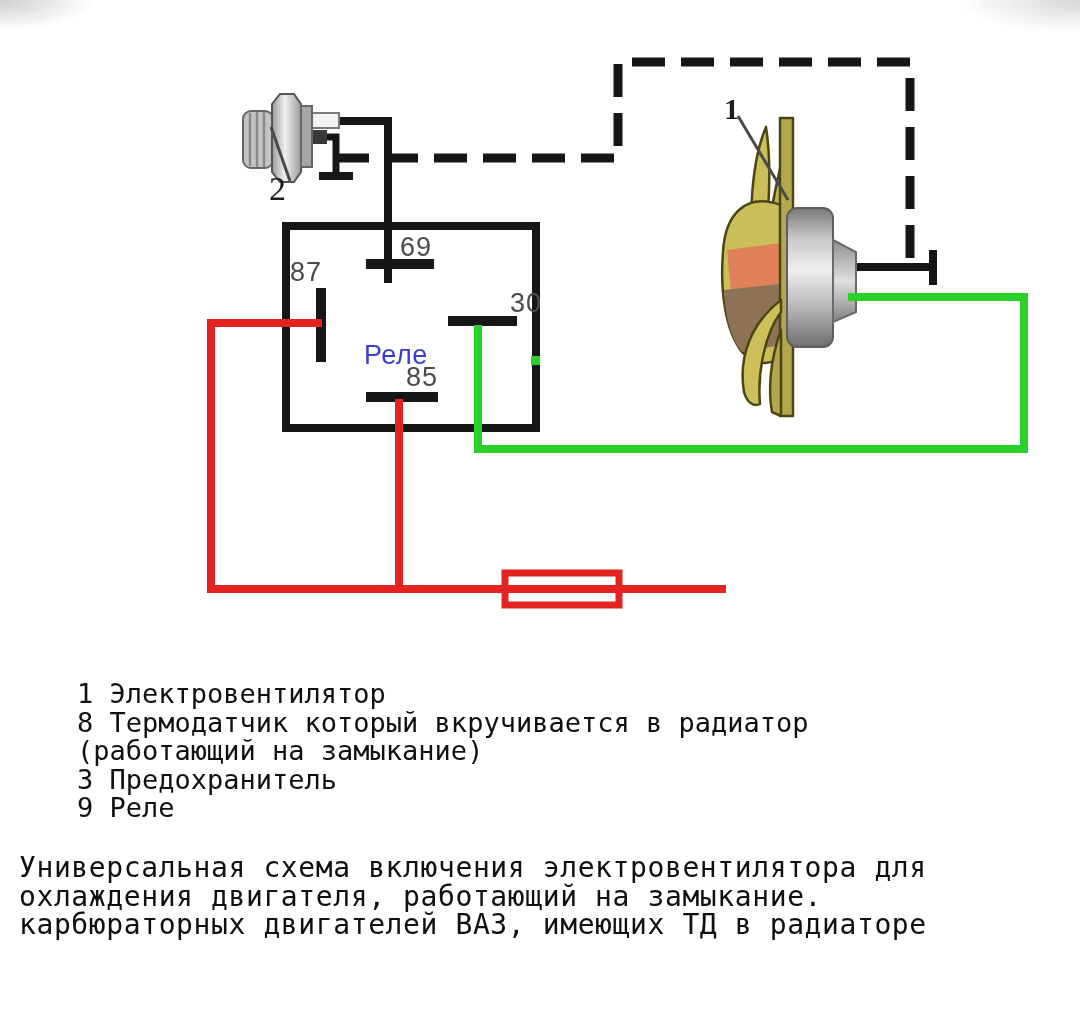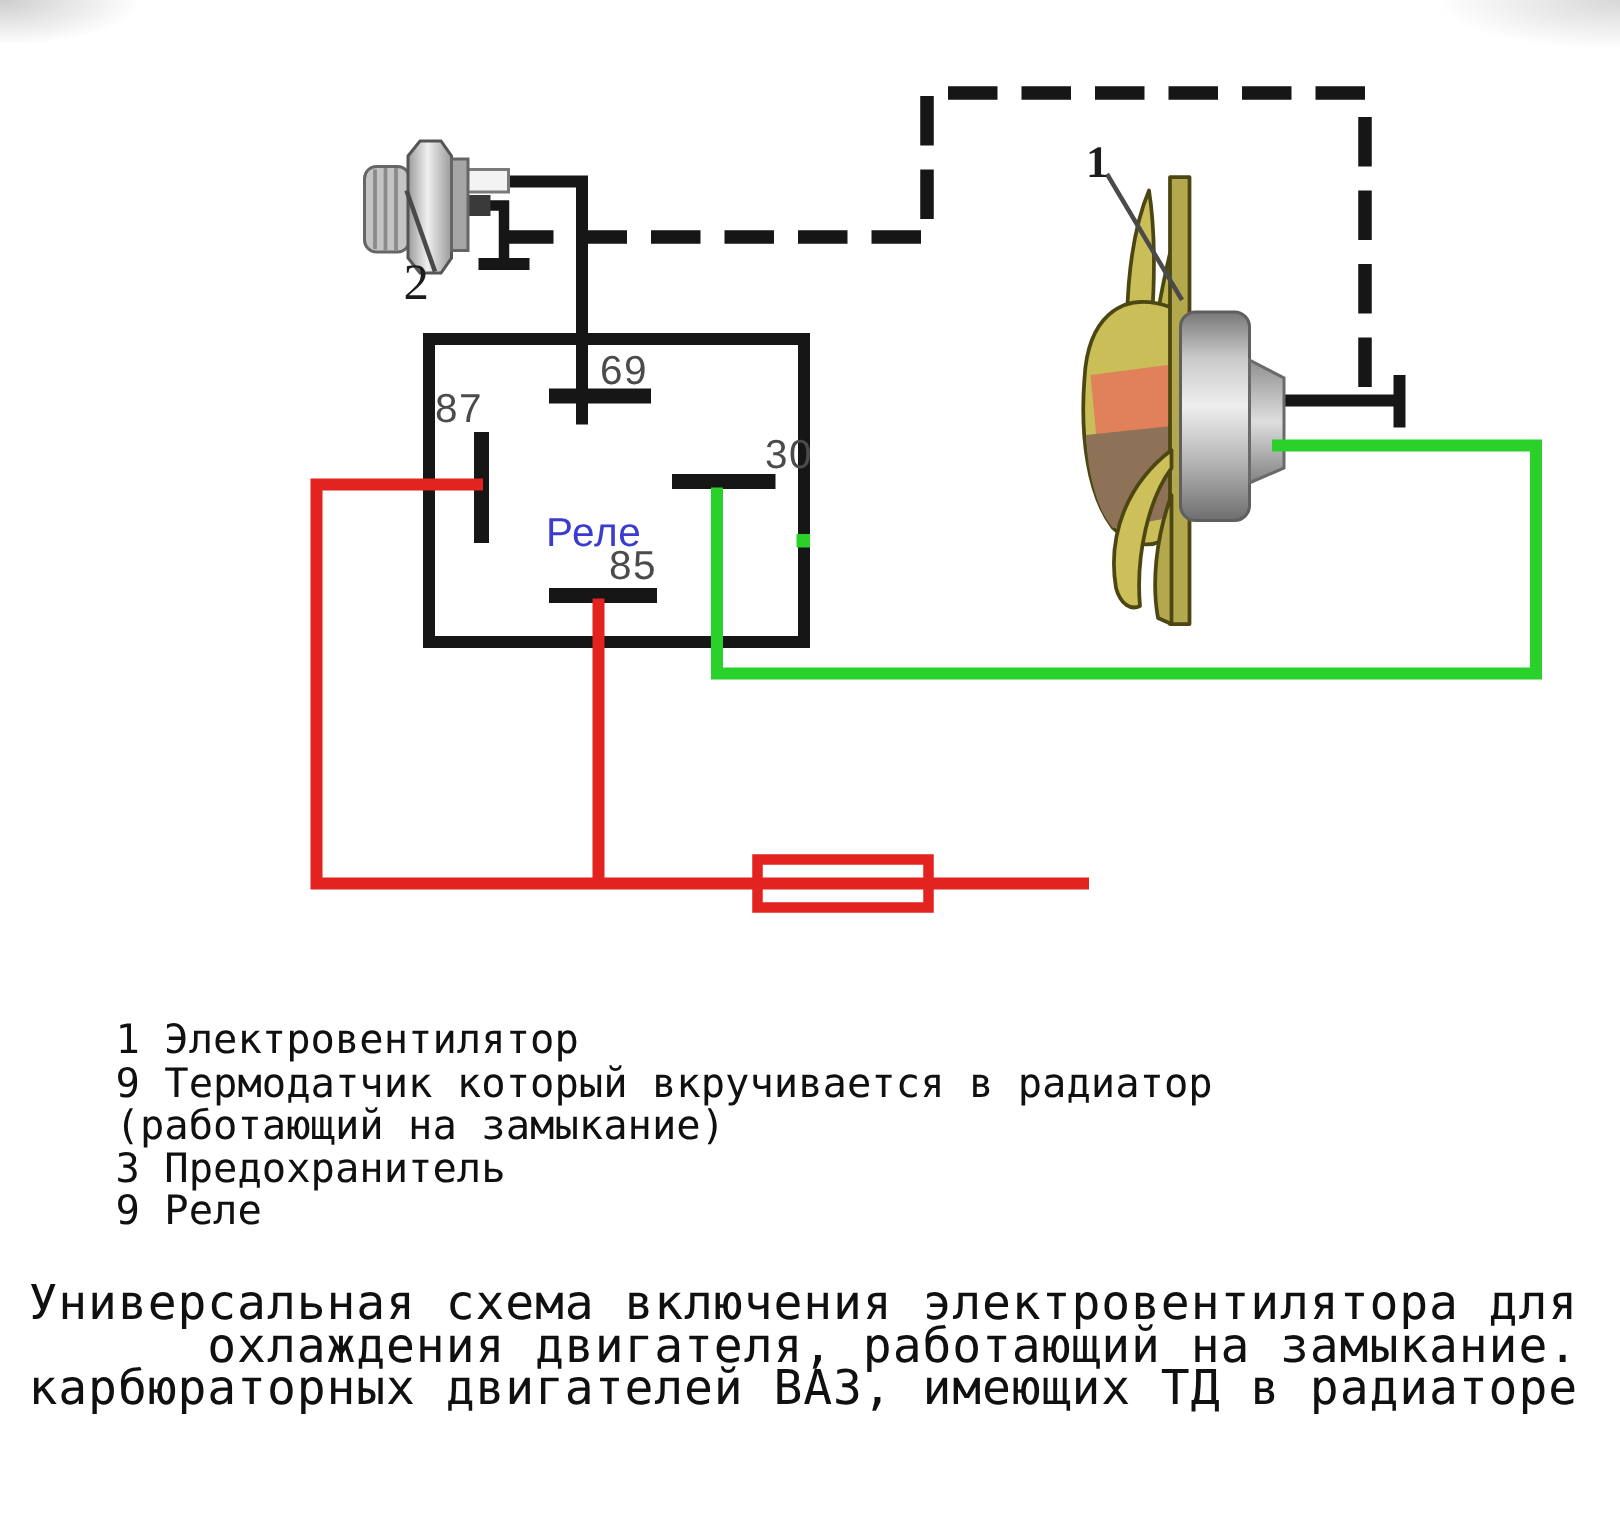--- a/index.html
+++ b/index.html
@@ -13,21 +13,21 @@
   }
   svg.diagram{position:absolute;left:0;top:0;}
   .lbl{position:absolute;white-space:pre;}
   .term{font-family:"Liberation Sans",sans-serif;font-size:27px;font-weight:400;color:#4b4b4b;letter-spacing:1px;}
   .relay-name{font-family:"Liberation Sans",sans-serif;font-size:27px;color:#3b3bcd;letter-spacing:.5px;}
   .callout{font-family:"Liberation Serif",serif;color:#1c1c1c;}
   .callout.one{font-size:30px;font-weight:700;left:724px;top:92px;}
   .callout.two{font-size:34px;left:269px;top:170px;}
   .note{position:absolute;left:731px;top:557px;font-size:26px;line-height:30px;color:#111;}
   .legend{position:absolute;left:77px;top:680px;font-size:27px;line-height:28.5px;color:#101010;}
-  .descr{position:absolute;left:19px;top:854px;font-size:32px;line-height:28.6px;letter-spacing:.6px;color:#101010;text-align:right;}
+  .descr{position:absolute;left:19px;top:854px;font-size:28px;line-height:28.6px;letter-spacing:.6px;color:#101010;}
   .note div,.legend div,.descr div{white-space:pre;}
 </style>
 </head>
 <body>
 
 <div class="page">
 
   <svg class="diagram" width="1080" height="680" viewBox="0 0 1080 680">
     <defs>
       <linearGradient id="gmot" x1="0" y1="0" x2="0" y2="1">
@@ -119,21 +119,21 @@
   <span class="lbl term" style="left:510px;top:288px;">30</span>
   <span class="lbl term" style="left:406px;top:362px;">85</span>
   <span class="lbl relay-name" style="left:364px;top:311px;margin-top:29px;">Реле</span>
 
   <span class="lbl callout one">1</span>
   <span class="lbl callout two">2</span>
 
 
   <div class="legend">
     <div>1 Электровентилятор</div>
-    <div>9 Термодатчик который вкручивается в радиатор</div>
+    <div>8 Термодатчик который вкручивается в радиатор</div>
     <div>(работающий на замыкание)</div>
     <div>3 Предохранитель</div>
     <div>9 Реле</div>
   </div>
 
   <div class="descr">
     <div>Универсальная схема включения электровентилятора для</div>
     <div>охлаждения двигателя, работающий на замыкание.</div>
     <div>карбюраторных двигателей ВАЗ, имеющих ТД в радиаторе</div>
   </div>

